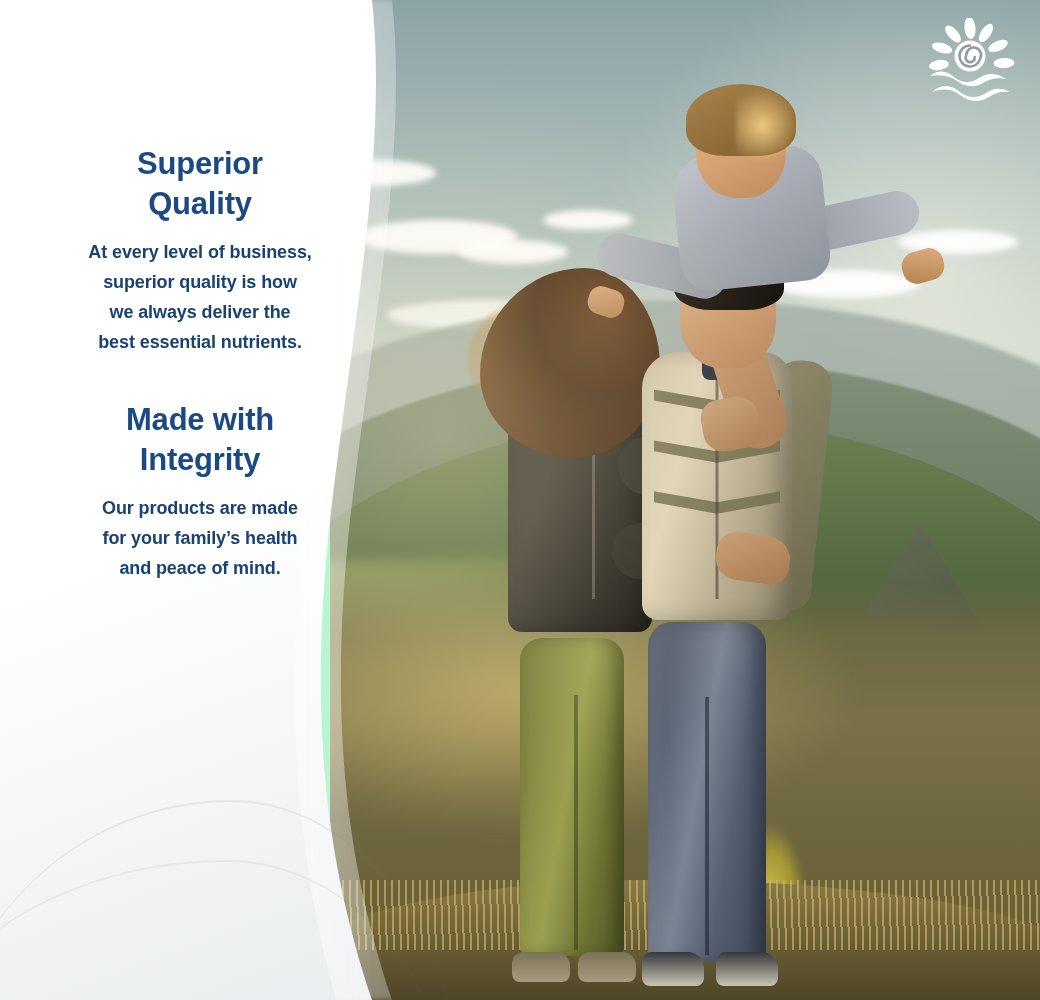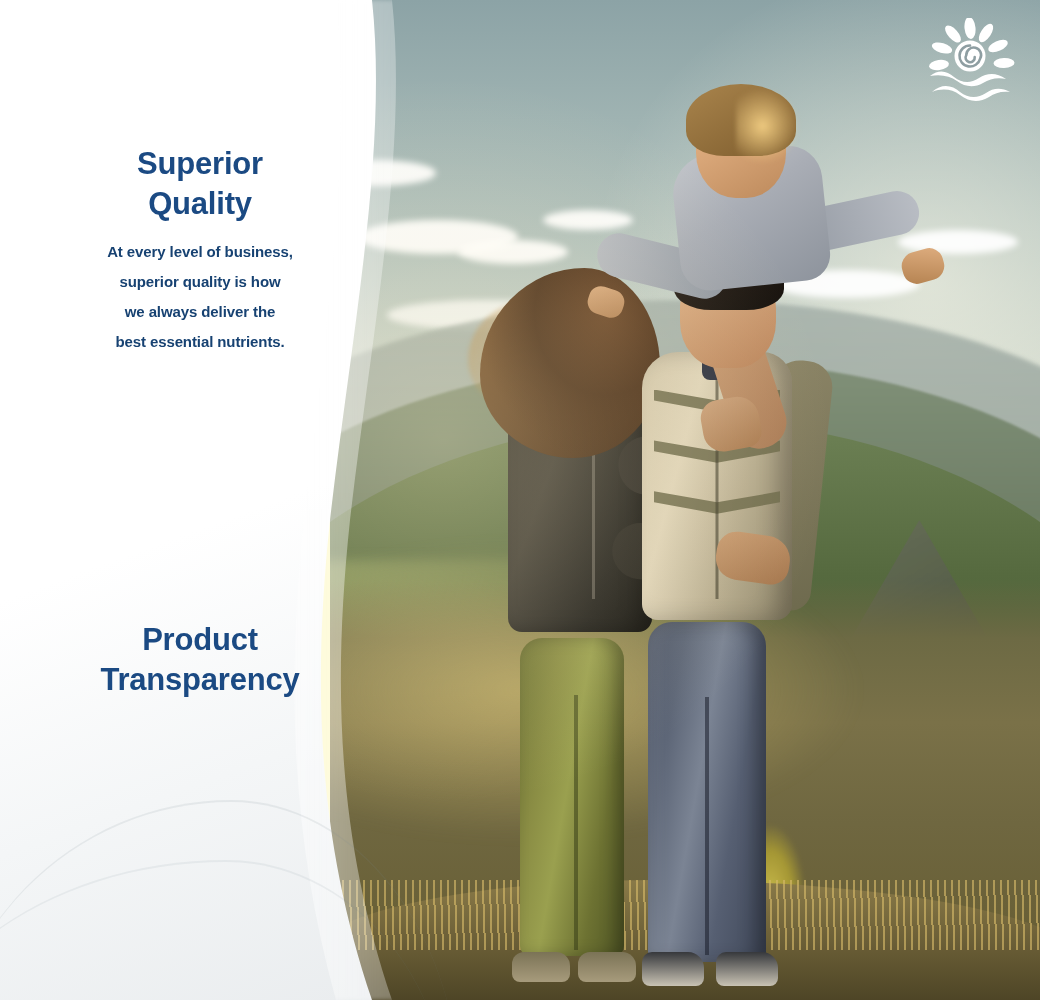--- a/index.html
+++ b/index.html
@@ -9,21 +9,21 @@
     width:1040px; height:1000px;
     overflow:hidden;
     background:#ffffff;
     font-family:"Liberation Sans", sans-serif;
   }
 
   .canvas {
     position:relative;
     width:1040px; height:1000px;
     overflow:hidden;
-    background:#fef9c3;
+    background:#86efac;
   }
 
   
   .photo {
     position:absolute;
     left:330px; top:0;
     width:710px; height:1000px;
     overflow:hidden;
   }
 
@@ -425,21 +425,21 @@
   .value-title {
     font-size:31px;
     font-weight:bold;
     line-height:40px;
     color:#1b4a83;
     letter-spacing:-.2px;
     white-space:pre-line;
   }
   .value-body {
     margin-top:13px;
-    font-size:15px;
+    font-size:18px;
     font-weight:bold;
     line-height:30px;
     color:#174272;
     letter-spacing:-.1px;
     white-space:pre-line;
   }
 
   
   .logo {
     position:absolute;
@@ -530,24 +530,29 @@
 
     <div class="value-block b1">
       <div class="value-title">Superior
 Quality</div>
       <div class="value-body">At every level of business,
 superior quality is how
 we always deliver the
 best essential nutrients.</div>
     </div>
 
+    <div class="value-block b2">
+      <div class="value-title">Made with
+Integrity</div>
+      <div class="value-body">Our products are made
+for your family’s health
+and peace of mind.</div>
+    </div>
 
     <div class="value-block b3">
-      <div class="value-title">Product
-Transparency</div>
     </div>
 
   </div>
 
   <div class="logo">
     <svg viewBox="0 0 96 86" width="96" height="86" aria-hidden="true">
       <g fill="#ffffff">
 
         <ellipse cx="48" cy="10" rx="5.5" ry="11" transform="rotate(-6 48 10)"></ellipse>
         <ellipse cx="31" cy="16" rx="5" ry="10.5" transform="rotate(-42 31 16)"></ellipse>

